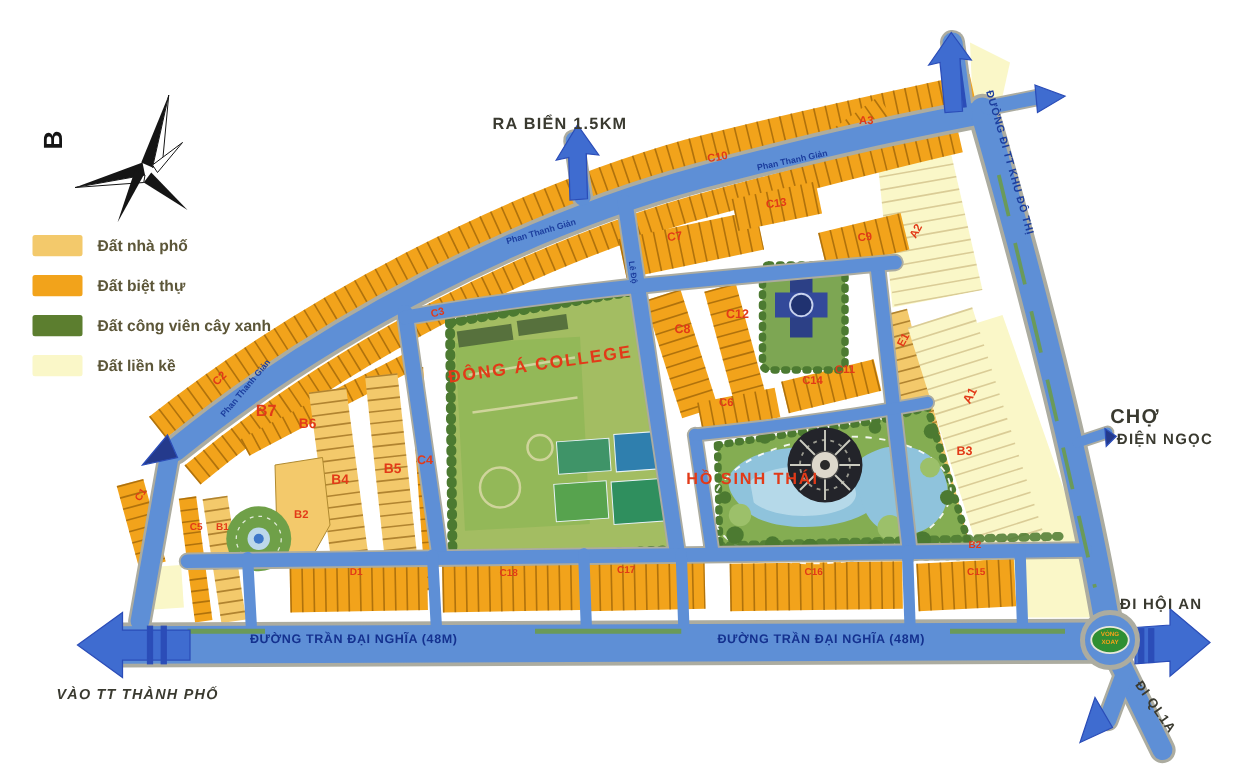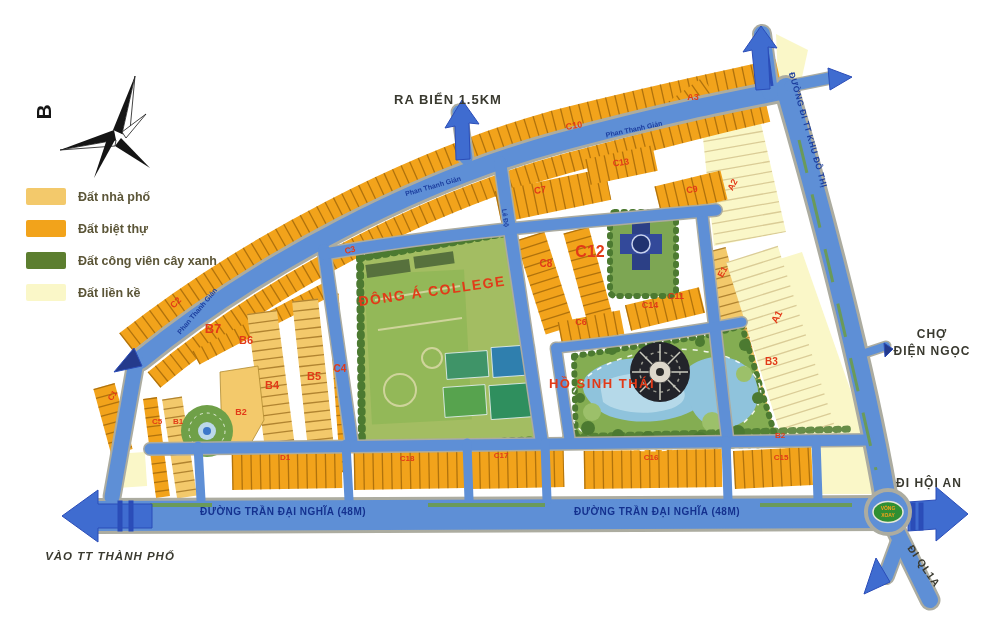--- a/index.html
+++ b/index.html
@@ -247,21 +247,21 @@
     <g>
       <circle cx="888" cy="512" r="22" fill="var(--road)" stroke="var(--road-casing)" stroke-width="4"></circle>
       <ellipse cx="888" cy="512" rx="15" ry="10.5" fill="#2f8f33" stroke="#e8e8da" stroke-width="1.5"></ellipse>
     </g>
   </svg>
 
   <div class="label-layer">
 
   <span class="lbl" style="left: 448px; top: 99px; font-size: 13px; color: rgb(58, 58, 48); letter-spacing: 1px; transform: translate(-50%, -50%) rotate(0deg);">RA BIỂN 1.5KM</span>
       <span class="lbl" style="left: 808px; top: 130px; font-size: 8.5px; color: rgb(28, 62, 158); letter-spacing: 0.5px; transform: translate(-50%, -50%) rotate(74deg);">ĐƯỜNG ĐI TT KHU ĐÔ THỊ</span>
-      <span class="lbl" style="left: 932px; top: 334px; font-size: 12px; color: rgb(58, 58, 48); letter-spacing: 1px; transform: translate(-50%, -50%) rotate(0deg);">CHỢ</span>
+      <span class="lbl" style="left: 908px; top: 334px; font-size: 16px; color: rgb(58, 58, 48); letter-spacing: 1px; transform: translate(-50%, -50%) rotate(0deg);">CHỢ</span>
       <span class="lbl" style="left: 932px; top: 351px; font-size: 12px; color: rgb(58, 58, 48); letter-spacing: 1px; transform: translate(-50%, -50%) rotate(0deg);">ĐIỆN NGỌC</span>
       <span class="lbl" style="left: 929px; top: 483px; font-size: 12px; color: rgb(58, 58, 48); letter-spacing: 1px; transform: translate(-50%, -50%) rotate(0deg);">ĐI HỘI AN</span>
       <span class="lbl" style="left: 924px; top: 566px; font-size: 10.5px; color: rgb(58, 58, 48); letter-spacing: 1px; transform: translate(-50%, -50%) rotate(55deg);">ĐI QL1A</span>
       <span class="lbl" style="left: 110px; top: 557px; font-size: 11.5px; color: rgb(58, 58, 48); letter-spacing: 1px; transform: translate(-50%, -50%) rotate(0deg); font-style: italic;">VÀO TT THÀNH PHỐ</span>
       <span class="lbl" style="left: 283px; top: 512px; font-size: 10px; color: rgb(20, 49, 143); letter-spacing: 0.5px; transform: translate(-50%, -50%) rotate(0deg);">ĐƯỜNG TRẦN ĐẠI NGHĨA (48M)</span>
       <span class="lbl" style="left: 657px; top: 512px; font-size: 10px; color: rgb(20, 49, 143); letter-spacing: 0.5px; transform: translate(-50%, -50%) rotate(0deg);">ĐƯỜNG TRẦN ĐẠI NGHĨA (48M)</span>
       <span class="lbl" style="left: 197px; top: 311px; font-size: 7px; color: rgb(28, 62, 158); font-weight: 600; transform: translate(-50%, -50%) rotate(-50deg);">Phan Thanh Giản</span>
       <span class="lbl" style="left: 433px; top: 186px; font-size: 7px; color: rgb(28, 62, 158); font-weight: 600; transform: translate(-50%, -50%) rotate(-16deg);">Phan Thanh Giản</span>
       <span class="lbl" style="left: 634px; top: 129px; font-size: 7px; color: rgb(28, 62, 158); font-weight: 600; transform: translate(-50%, -50%) rotate(-12deg);">Phan Thanh Giản</span>
       <span class="lbl" style="left: 505px; top: 218px; font-size: 6.5px; color: rgb(28, 62, 158); font-weight: 600; transform: translate(-50%, -50%) rotate(82deg);">Lê Độ</span>
@@ -273,21 +273,21 @@
       <span class="lbl" style="left: 574px; top: 126px; font-size: 9px; color: rgb(226, 58, 24); transform: translate(-50%, -50%) rotate(-10deg);">C10</span>
       <span class="lbl" style="left: 621px; top: 163px; font-size: 9px; color: rgb(226, 58, 24); transform: translate(-50%, -50%) rotate(-8deg);">C13</span>
       <span class="lbl" style="left: 692px; top: 190px; font-size: 9px; color: rgb(226, 58, 24); transform: translate(-50%, -50%) rotate(-8deg);">C9</span>
       <span class="lbl" style="left: 733px; top: 185px; font-size: 9px; color: rgb(226, 58, 24); transform: translate(-50%, -50%) rotate(-62deg);">A2</span>
       <span class="lbl" style="left: 540px; top: 190px; font-size: 9.5px; color: rgb(226, 58, 24); transform: translate(-50%, -50%) rotate(-8deg);">C7</span>
       <span class="lbl" style="left: 350px; top: 250px; font-size: 8.5px; color: rgb(226, 58, 24); transform: translate(-50%, -50%) rotate(-14deg);">C3</span>
       <span class="lbl" style="left: 176px; top: 303px; font-size: 9px; color: rgb(226, 58, 24); transform: translate(-50%, -50%) rotate(-45deg);">C2</span>
       <span class="lbl" style="left: 213px; top: 328px; font-size: 13px; color: rgb(226, 58, 24); transform: translate(-50%, -50%) rotate(0deg);">B7</span>
       <span class="lbl" style="left: 246px; top: 340px; font-size: 11px; color: rgb(226, 58, 24); transform: translate(-50%, -50%) rotate(0deg);">B6</span>
       <span class="lbl" style="left: 546px; top: 264px; font-size: 10px; color: rgb(226, 58, 24); transform: translate(-50%, -50%) rotate(0deg);">C8</span>
-      <span class="lbl" style="left: 590px; top: 252px; font-size: 16px; color: rgb(226, 58, 24); transform: translate(-50%, -50%) rotate(0deg);">C12</span>
+      <span class="lbl" style="left: 590px; top: 252px; font-size: 10px; color: rgb(226, 58, 24); transform: translate(-50%, -50%) rotate(0deg);">C12</span>
       <span class="lbl" style="left: 650px; top: 305px; font-size: 9px; color: rgb(226, 58, 24); transform: translate(-50%, -50%) rotate(0deg);">C14</span>
       <span class="lbl" style="left: 676px; top: 296px; font-size: 9px; color: rgb(226, 58, 24); transform: translate(-50%, -50%) rotate(0deg);">C11</span>
       <span class="lbl" style="left: 581px; top: 322px; font-size: 9px; color: rgb(226, 58, 24); transform: translate(-50%, -50%) rotate(0deg);">C6</span>
       <span class="lbl" style="left: 723px; top: 272px; font-size: 9px; color: rgb(226, 58, 24); transform: translate(-50%, -50%) rotate(-62deg);">E1</span>
       <span class="lbl" style="left: 777px; top: 317px; font-size: 10px; color: rgb(226, 58, 24); transform: translate(-50%, -50%) rotate(-62deg);">A1</span>
       <span class="lbl" style="left: 755px; top: 362px; font-size: 10px; color: rgb(226, 58, 24); transform: translate(-50%, -50%) rotate(0deg); padding-left: 33px;">B3</span>
       <span class="lbl" style="left: 340px; top: 369px; font-size: 10px; color: rgb(226, 58, 24); transform: translate(-50%, -50%) rotate(0deg);">C4</span>
       <span class="lbl" style="left: 314px; top: 376px; font-size: 11px; color: rgb(226, 58, 24); transform: translate(-50%, -50%) rotate(0deg);">B5</span>
       <span class="lbl" style="left: 272px; top: 385px; font-size: 11px; color: rgb(226, 58, 24); transform: translate(-50%, -50%) rotate(0deg);">B4</span>
       <span class="lbl" style="left: 241px; top: 412px; font-size: 9px; color: rgb(226, 58, 24); transform: translate(-50%, -50%) rotate(0deg);">B2</span>

